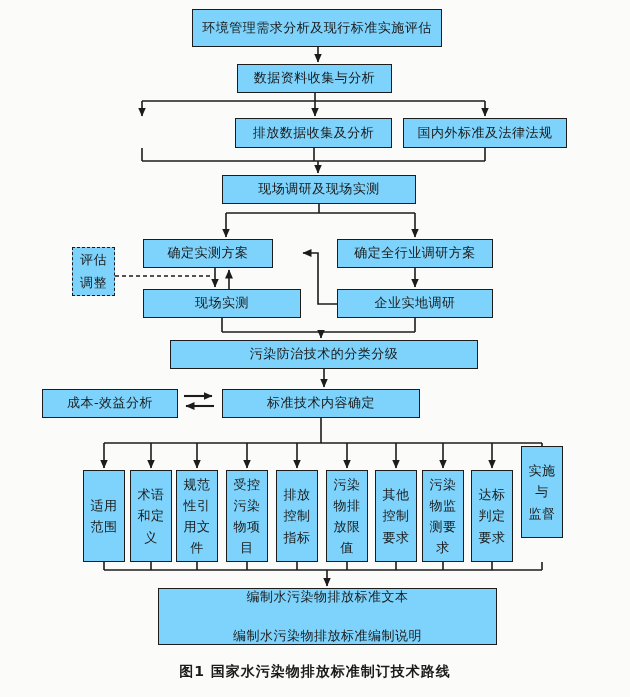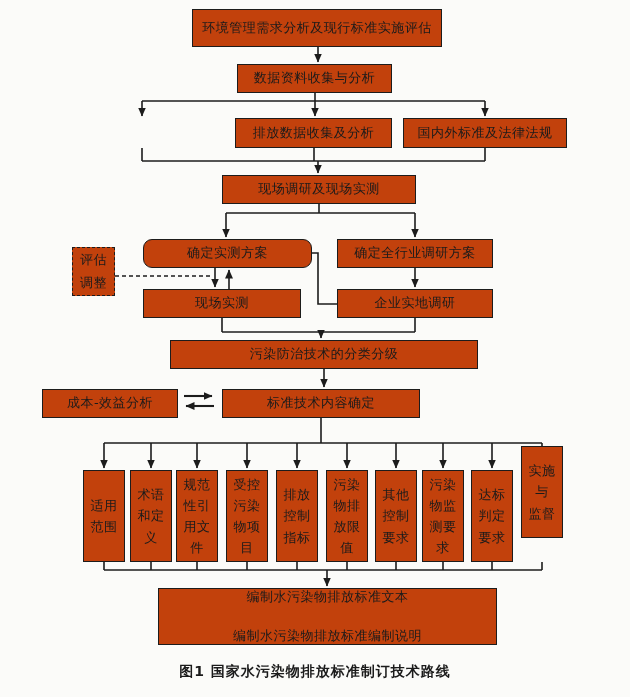--- a/index.html
+++ b/index.html
@@ -10,21 +10,21 @@
     color:#1b1b1b;
     position:relative;
     overflow:hidden;
   }
   .stage{position:absolute;left:0;top:0;width:630px;height:697px;}
   svg.connectors{position:absolute;left:0;top:0;z-index:1;}
   .node{
     position:absolute;
     box-sizing:border-box;
     border:1.6px solid #1c1c1c;
-    background:#c2410c;
+    background:#7dd3fc;
     display:flex;align-items:center;justify-content:center;
     text-align:center;
     font-size:13px;
     letter-spacing:0.5px;
     line-height:1.25;
     z-index:2;
     padding:1px 2px;
   }
   .node.dashed{border:1.4px dashed #1c1c1c;}
   .pre{white-space:pre-line;}
@@ -118,21 +118,21 @@
 
   <div class="node" style="left:192px;top:9px;width:250px;height:38px;">环境管理需求分析及现行标准实施评估</div>
 
   <div class="node" style="left:237px;top:64px;width:155px;height:29px;">数据资料收集与分析</div>
 
   <div class="node" style="left:235px;top:118px;width:157px;height:30px;">排放数据收集及分析</div>
   <div class="node" style="left:403px;top:118px;width:164px;height:30px;">国内外标准及法律法规</div>
 
   <div class="node" style="left:222px;top:175px;width:194px;height:29px;">现场调研及现场实测</div>
 
-  <div class="node" style="left:143px;top:239px;width:169px;height:29px;border-radius:9px;">确定实测方案</div>
+  <div class="node" style="left:143px;top:239px;width:130px;height:29px;">确定实测方案</div>
   <div class="node" style="left:337px;top:239px;width:156px;height:29px;">确定全行业调研方案</div>
   <div class="node dashed pre" style="left:72px;top:247px;width:43px;height:49px;line-height:1.7;">评估
 调整</div>
 
   <div class="node" style="left:143px;top:289px;width:158px;height:29px;">现场实测</div>
   <div class="node" style="left:337px;top:289px;width:156px;height:29px;">企业实地调研</div>
 
   <div class="node" style="left:170px;top:340px;width:308px;height:29px;">污染防治技术的分类分级</div>
 
   <div class="node" style="left:42px;top:389px;width:136px;height:29px;">成本-效益分析</div>

